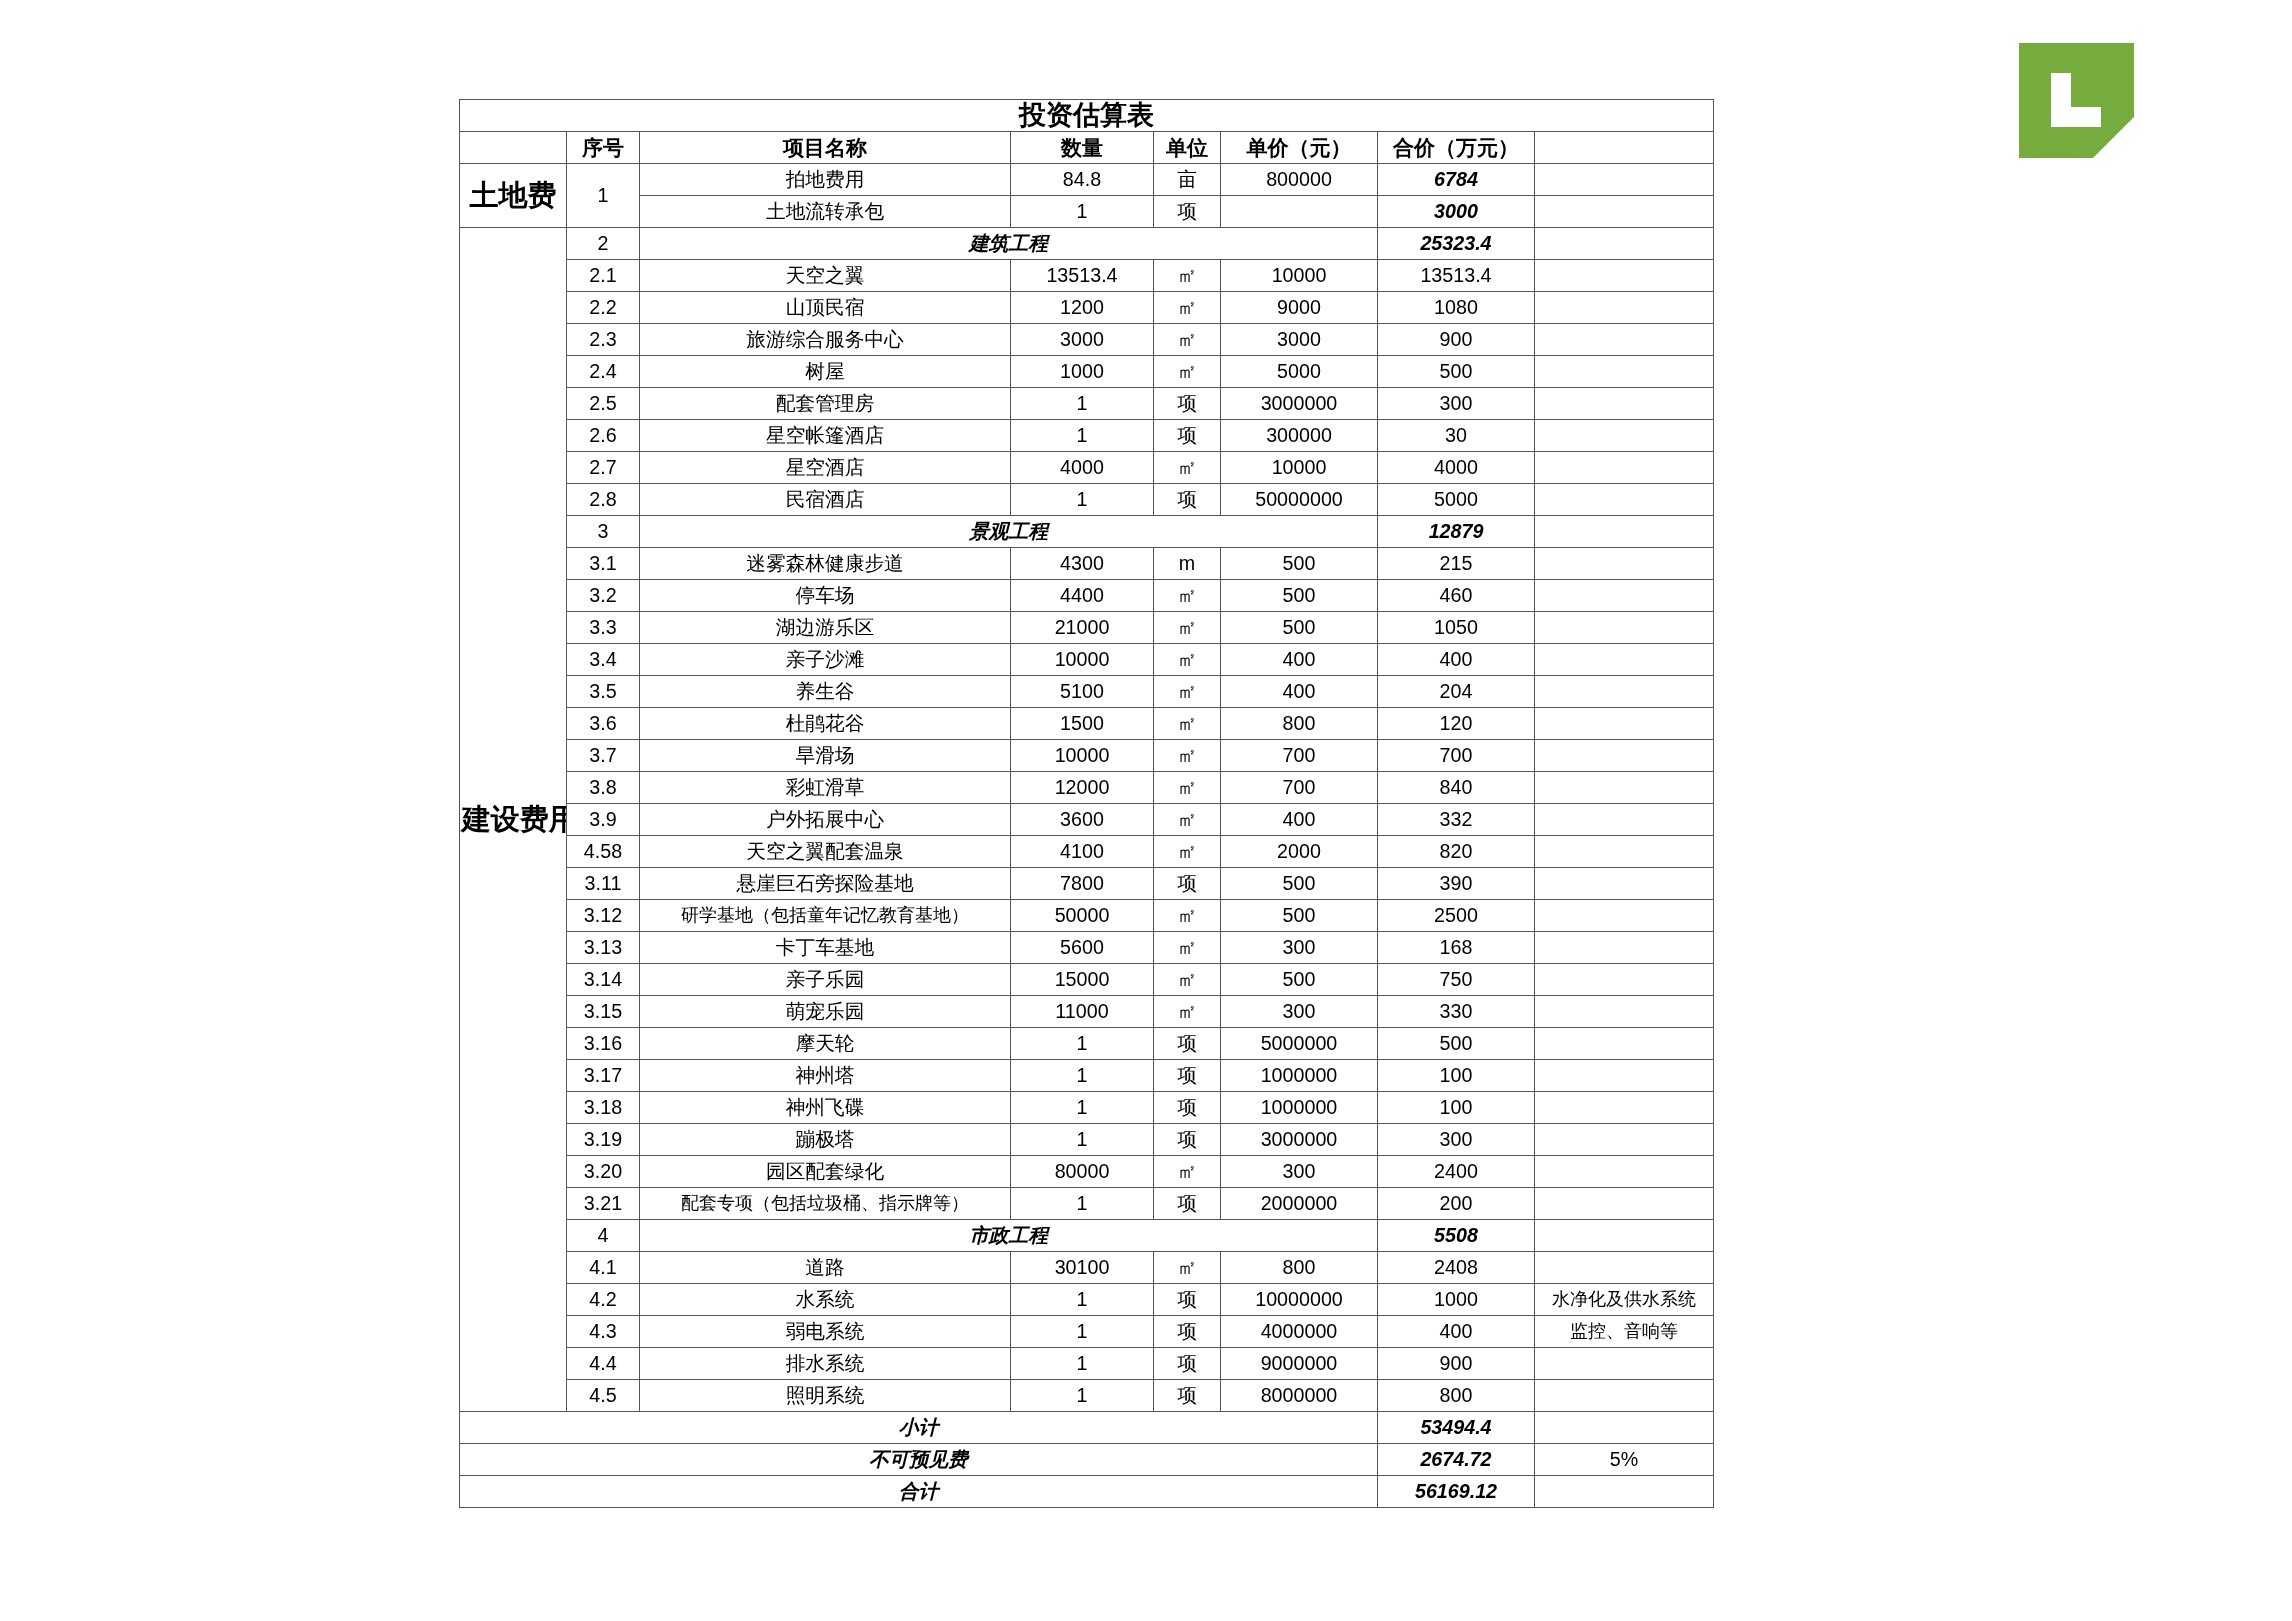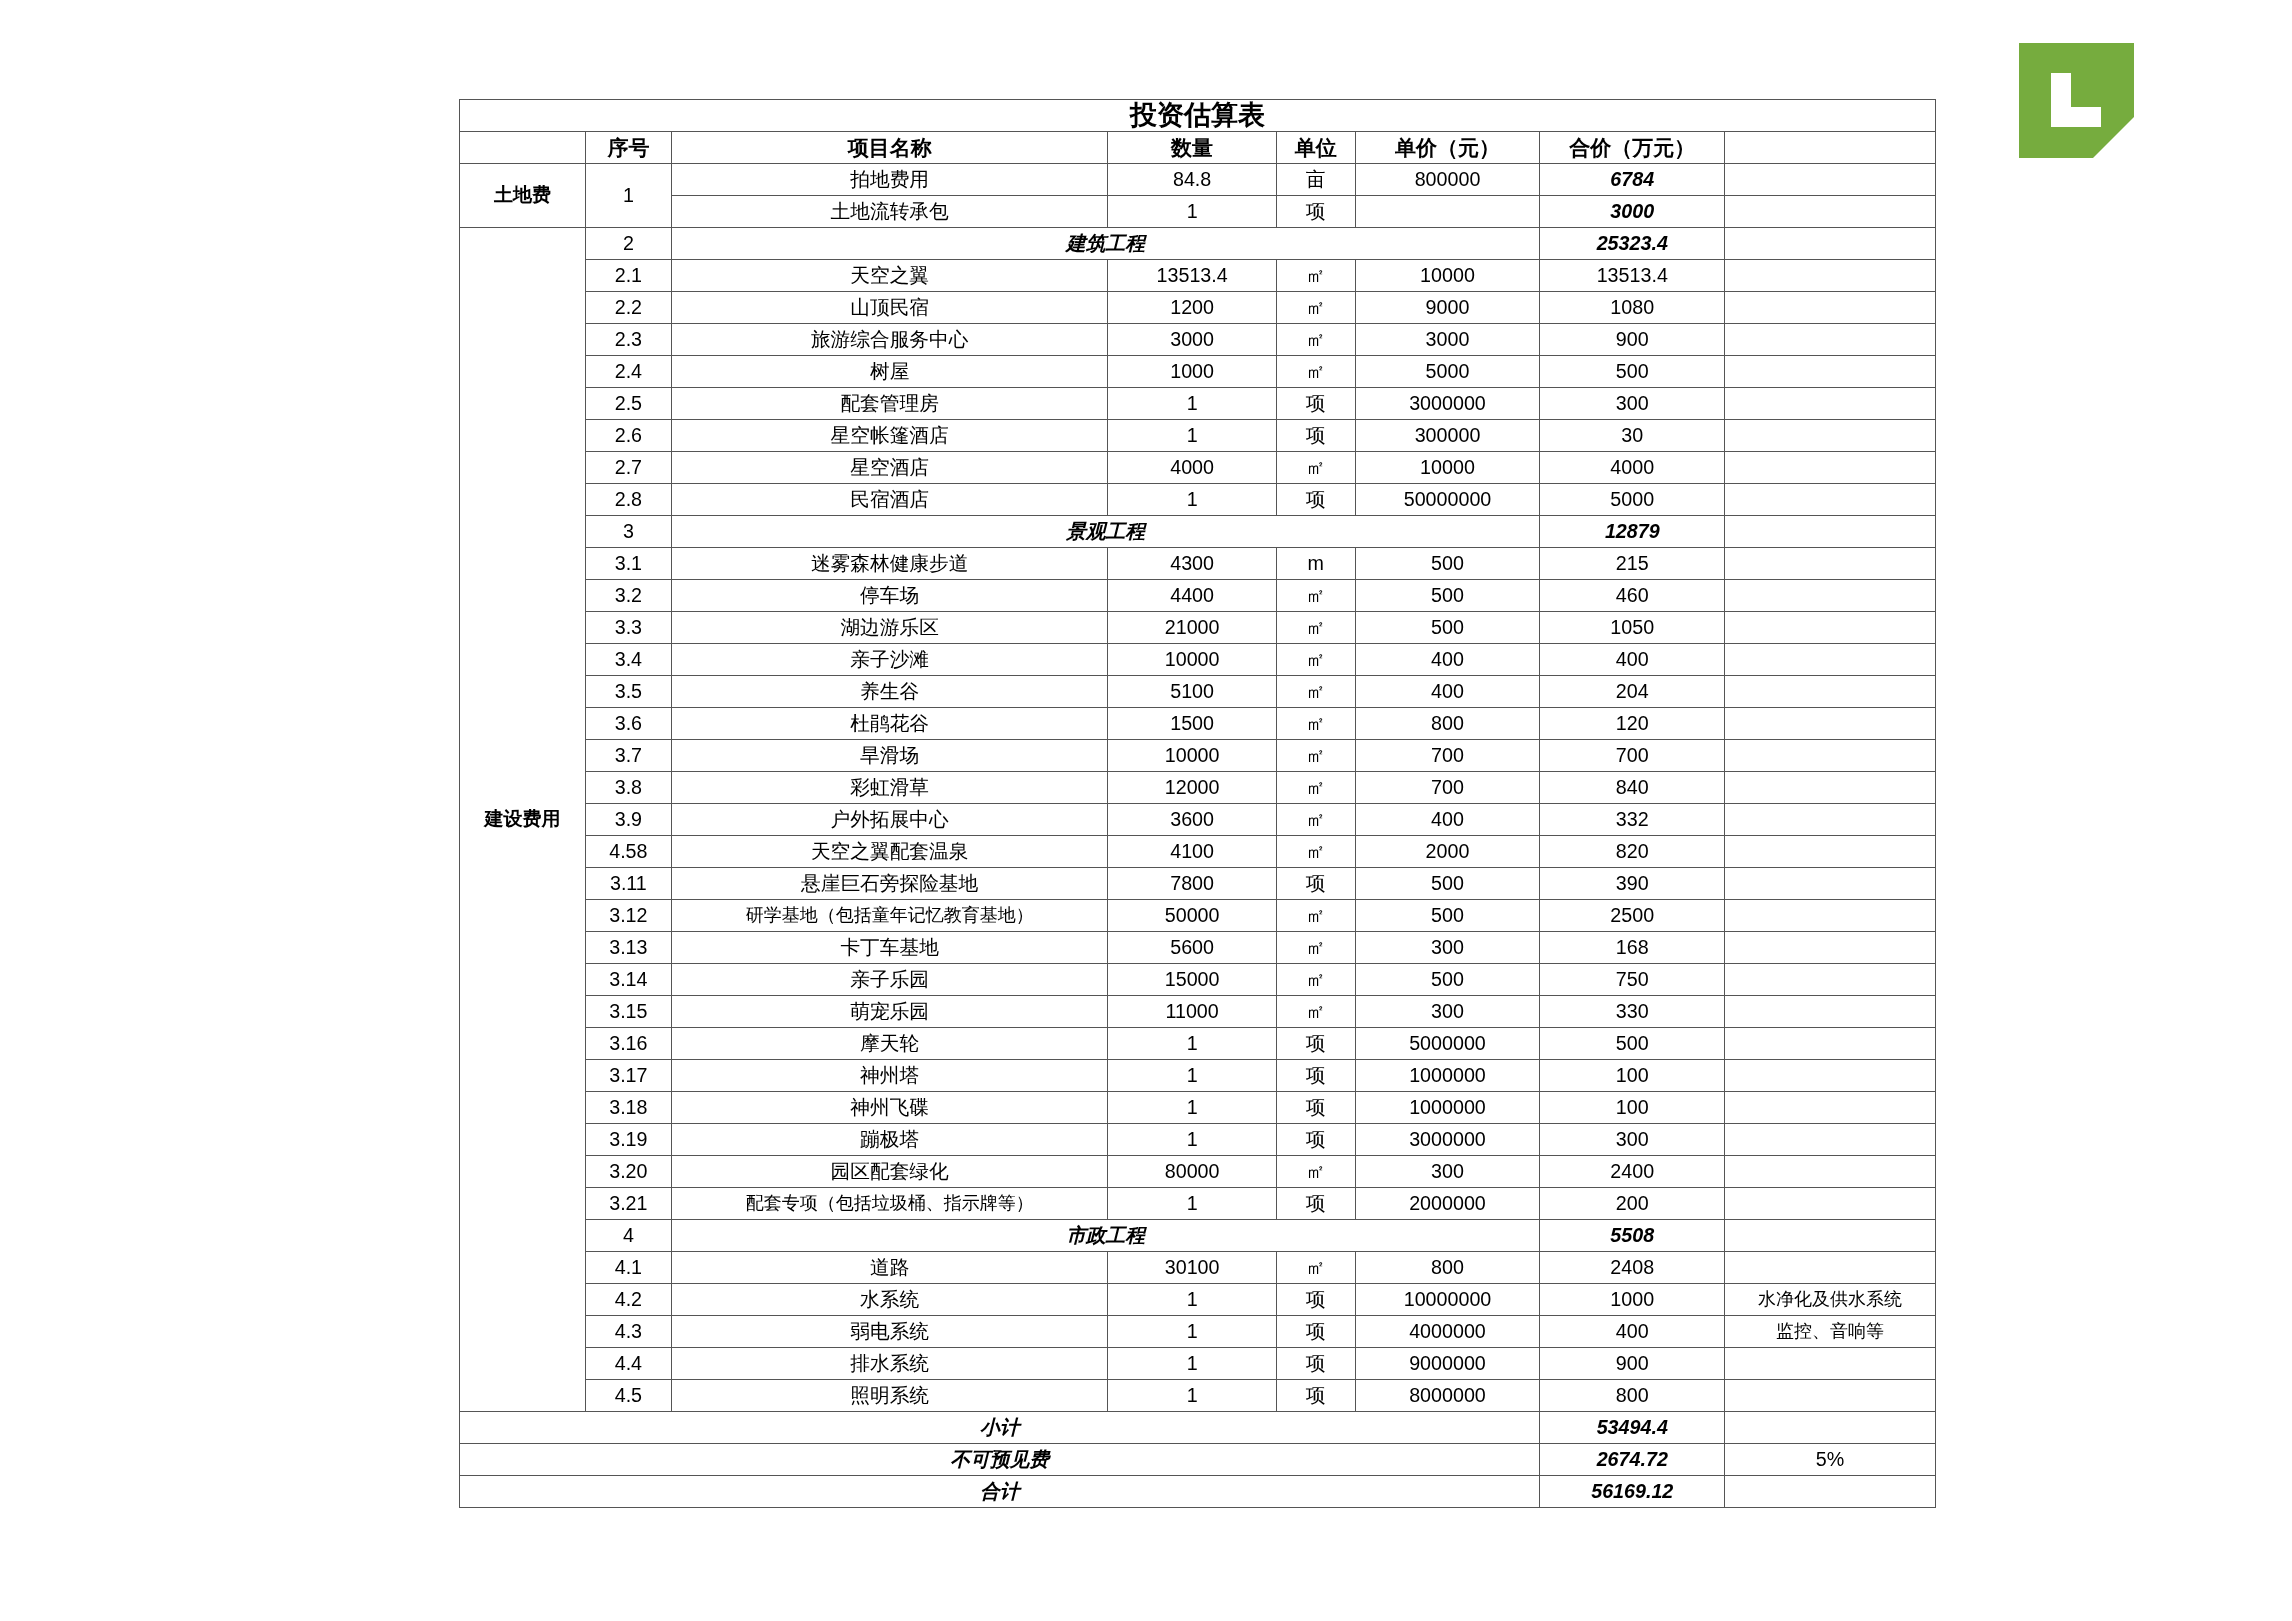--- a/index.html
+++ b/index.html
@@ -57,21 +57,21 @@
 
   .table-wrap {
     position: absolute;
     left: 459px;
     top: 99px;
     width: 1397px;
   }
 
   table.est {
     border-collapse: collapse;
-    width: 1477px;
+    width: 1255px;
     table-layout: fixed;
     font-size: 19.7px;
   }
   table.est td {
     border: 1.3px solid #555;
     height: 31px;
     padding: 0 1.8px;
     text-align: center;
     vertical-align: middle;
     line-height: 1.1;
@@ -83,21 +83,21 @@
     font-weight: bold;
     height: 43px;
   }
   .hdr td {
     font-weight: bold;
     font-size: 21px;
   }
   .bold { font-weight: bold; font-style: italic; }
   .cat {
     font-weight: bold;
-    font-size: 19px;
+    font-size: 29px;
   }
   .narrow { font-size: 18px; }
 
   
   col.c0 { width: 107px; }
   col.c1 { width: 73px; }
   col.c2 { width: 371px; }
   col.c3 { width: 143px; }
   col.c4 { width: 67px; }
   col.c5 { width: 157px; }

